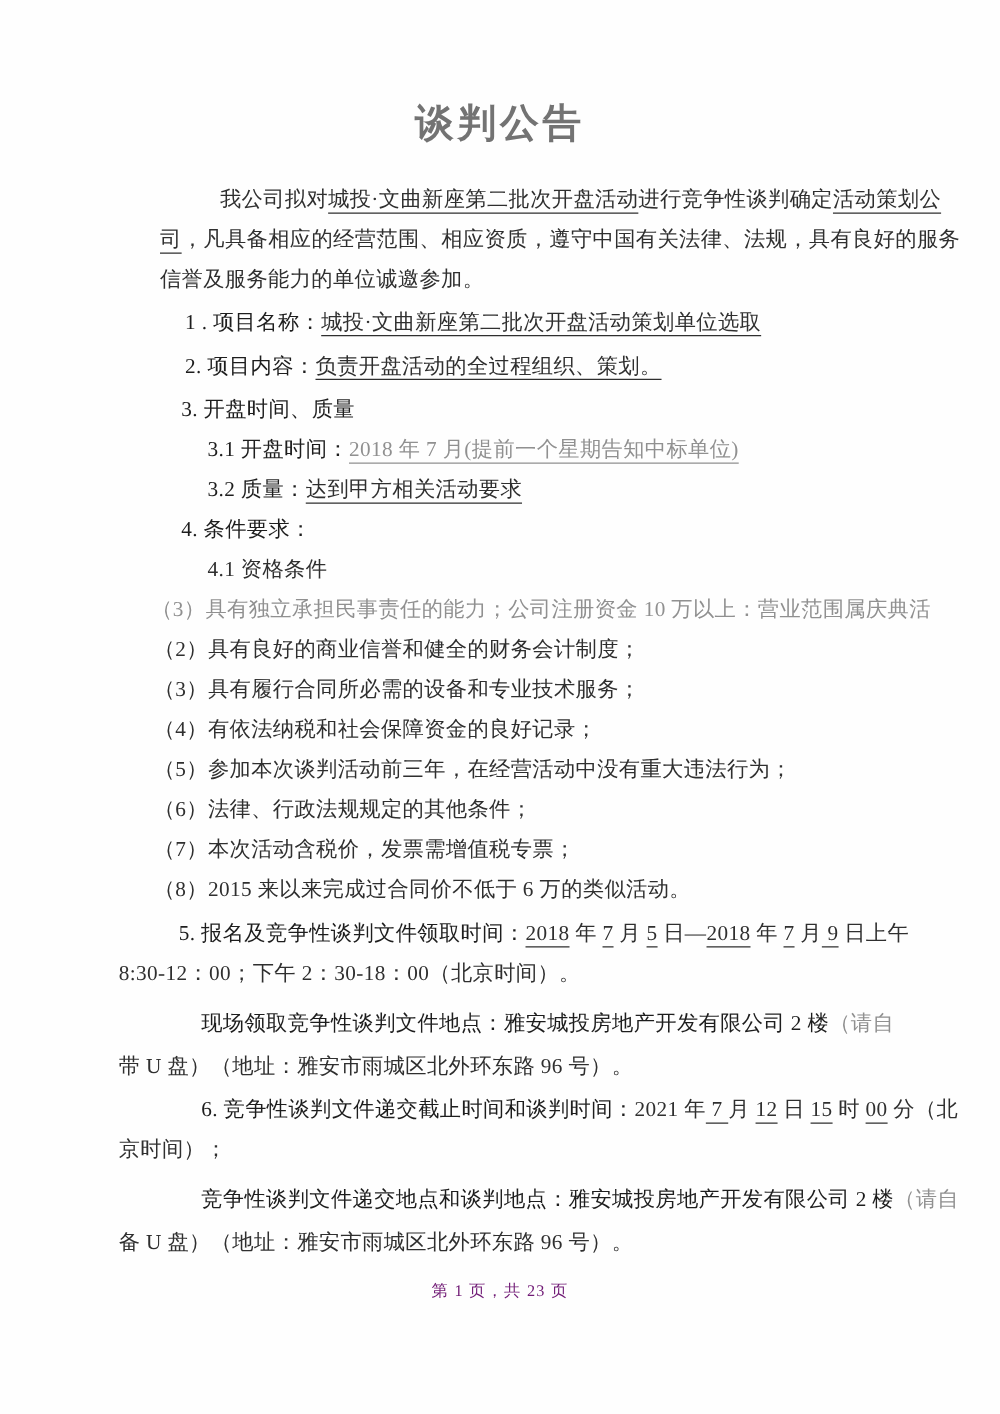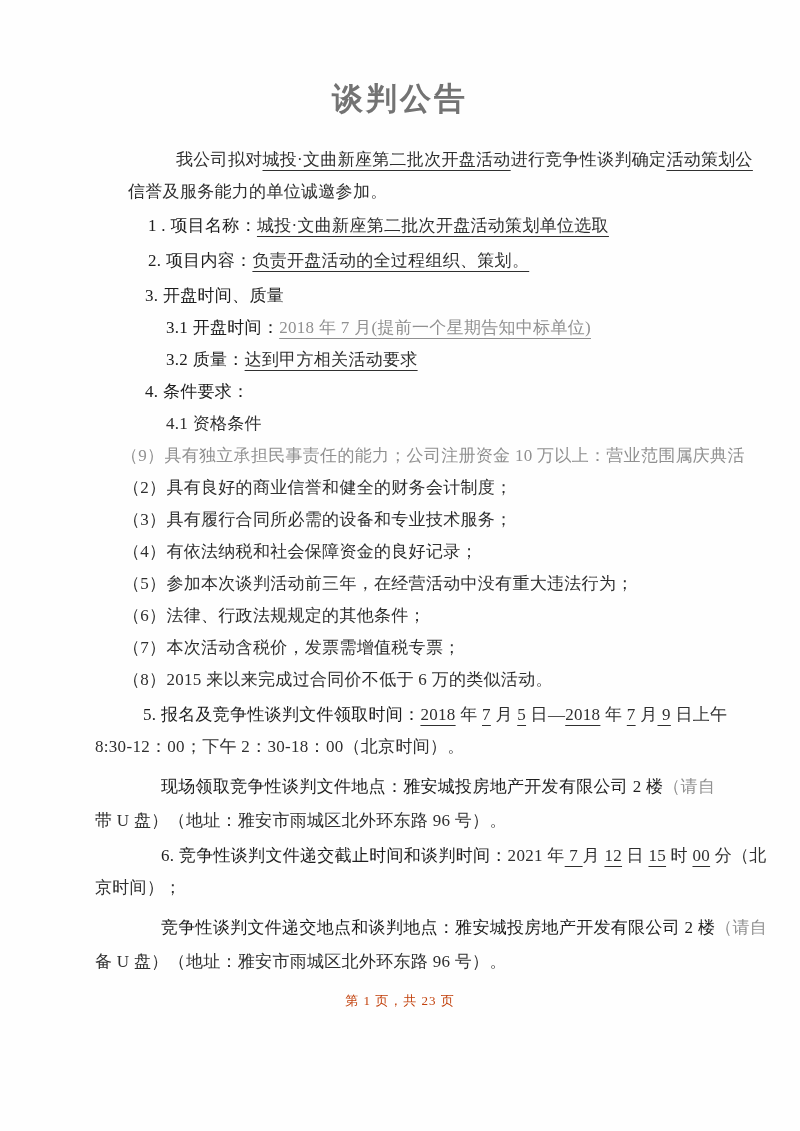--- a/index.html
+++ b/index.html
@@ -48,41 +48,42 @@
     text-decoration-thickness: 1px;
     text-underline-offset: 5px;
   }
   .line span.g {
     color: #909090;
   }
   .footer {
     margin-top: 14px;
     text-align: center;
     font-size: 13px;
-    color: #c2410c;
+    color: #701a75;
     letter-spacing: 1px;
   }
 </style>
 </head>
 <body>
 
 <div class="page">
   <h1 class="title">谈判公告</h1>
 
   <div class="content" id="content">
       <div class="line" style="padding-left: 81px;"><span>我公司拟对</span><span class="u">城投·文曲新座第二批次开盘活动</span><span>进行竞争性谈判确定</span><span class="u">活动策划公</span></div>
+      <div class="line" style="padding-left: 33px;"><span class="u">司</span><span>，凡具备相应的经营范围、相应资质，遵守中国有关法律、法规，具有良好的服务</span></div>
       <div class="line" style="padding-left: 33px;"><span>信誉及服务能力的单位诚邀参加。</span></div>
       <div class="line" style="padding-left: 53px; margin-top: 2px;"><span class="b">1 . 项目名称：</span><span class="u">城投·文曲新座第二批次开盘活动策划单位选取</span></div>
       <div class="line" style="padding-left: 53px; margin-top: 3px;"><span class="b">2.  项目内容：</span><span class="u">负责开盘活动的全过程组织、策划。 </span></div>
       <div class="line" style="padding-left: 50px; margin-top: 3px;"><span class="b">3. 开盘时间、质量</span></div>
       <div class="line" style="padding-left: 71px;"><span class="b">3.1 开盘时间：</span><span class="u g">2018 年 7 月(提前一个星期告知中标单位)</span></div>
       <div class="line" style="padding-left: 71px;"><span class="b">3.2 质量：</span><span class="u">达到甲方相关活动要求</span></div>
       <div class="line" style="padding-left: 50px;"><span class="b">4. 条件要求：</span></div>
       <div class="line" style="padding-left: 71px;"><span>4.1 资格条件</span></div>
-      <div class="line" style="padding-left: 26px;"><span class="g">（9）具有独立承担民事责任的能力；公司注册资金 10 万以上：营业范围属庆典活</span></div>
+      <div class="line" style="padding-left: 26px;"><span class="g">（3）具有独立承担民事责任的能力；公司注册资金 10 万以上：营业范围属庆典活</span></div>
       <div class="line" style="padding-left: 28px;"><span>（2）具有良好的商业信誉和健全的财务会计制度；</span></div>
       <div class="line" style="padding-left: 28px;"><span>（3）具有履行合同所必需的设备和专业技术服务；</span></div>
       <div class="line" style="padding-left: 28px;"><span>（4）有依法纳税和社会保障资金的良好记录；</span></div>
       <div class="line" style="padding-left: 28px;"><span>（5）参加本次谈判活动前三年，在经营活动中没有重大违法行为；</span></div>
       <div class="line" style="padding-left: 28px;"><span>（6）法律、行政法规规定的其他条件；</span></div>
       <div class="line" style="padding-left: 28px;"><span>（7）本次活动含税价，发票需增值税专票；</span></div>
       <div class="line" style="padding-left: 28px;"><span>（8）2015 来以来完成过合同价不低于 6 万的类似活动。</span></div>
       <div class="line" style="padding-left: 48px; margin-top: 3px;"><span class="b">5.  报名及竞争性谈判文件领取时间：</span><span class="u">2018</span><span> 年 </span><span class="u">7</span><span> 月 </span><span class="u">5</span><span> 日—</span><span class="u">2018</span><span> 年 </span><span class="u">7</span><span> 月</span><span class="u"> 9</span><span> 日上午</span></div>
       <div class="line"><span>8:30-12：00；下午 2：30-18：00（北京时间）。</span></div>
       <div class="line" style="padding-left: 66px; margin-top: 8px;"><span class="b">现场领取竞争性谈判文件地点：雅安城投房地产开发有限公司 2 楼</span><span class="g">（请自</span></div>

